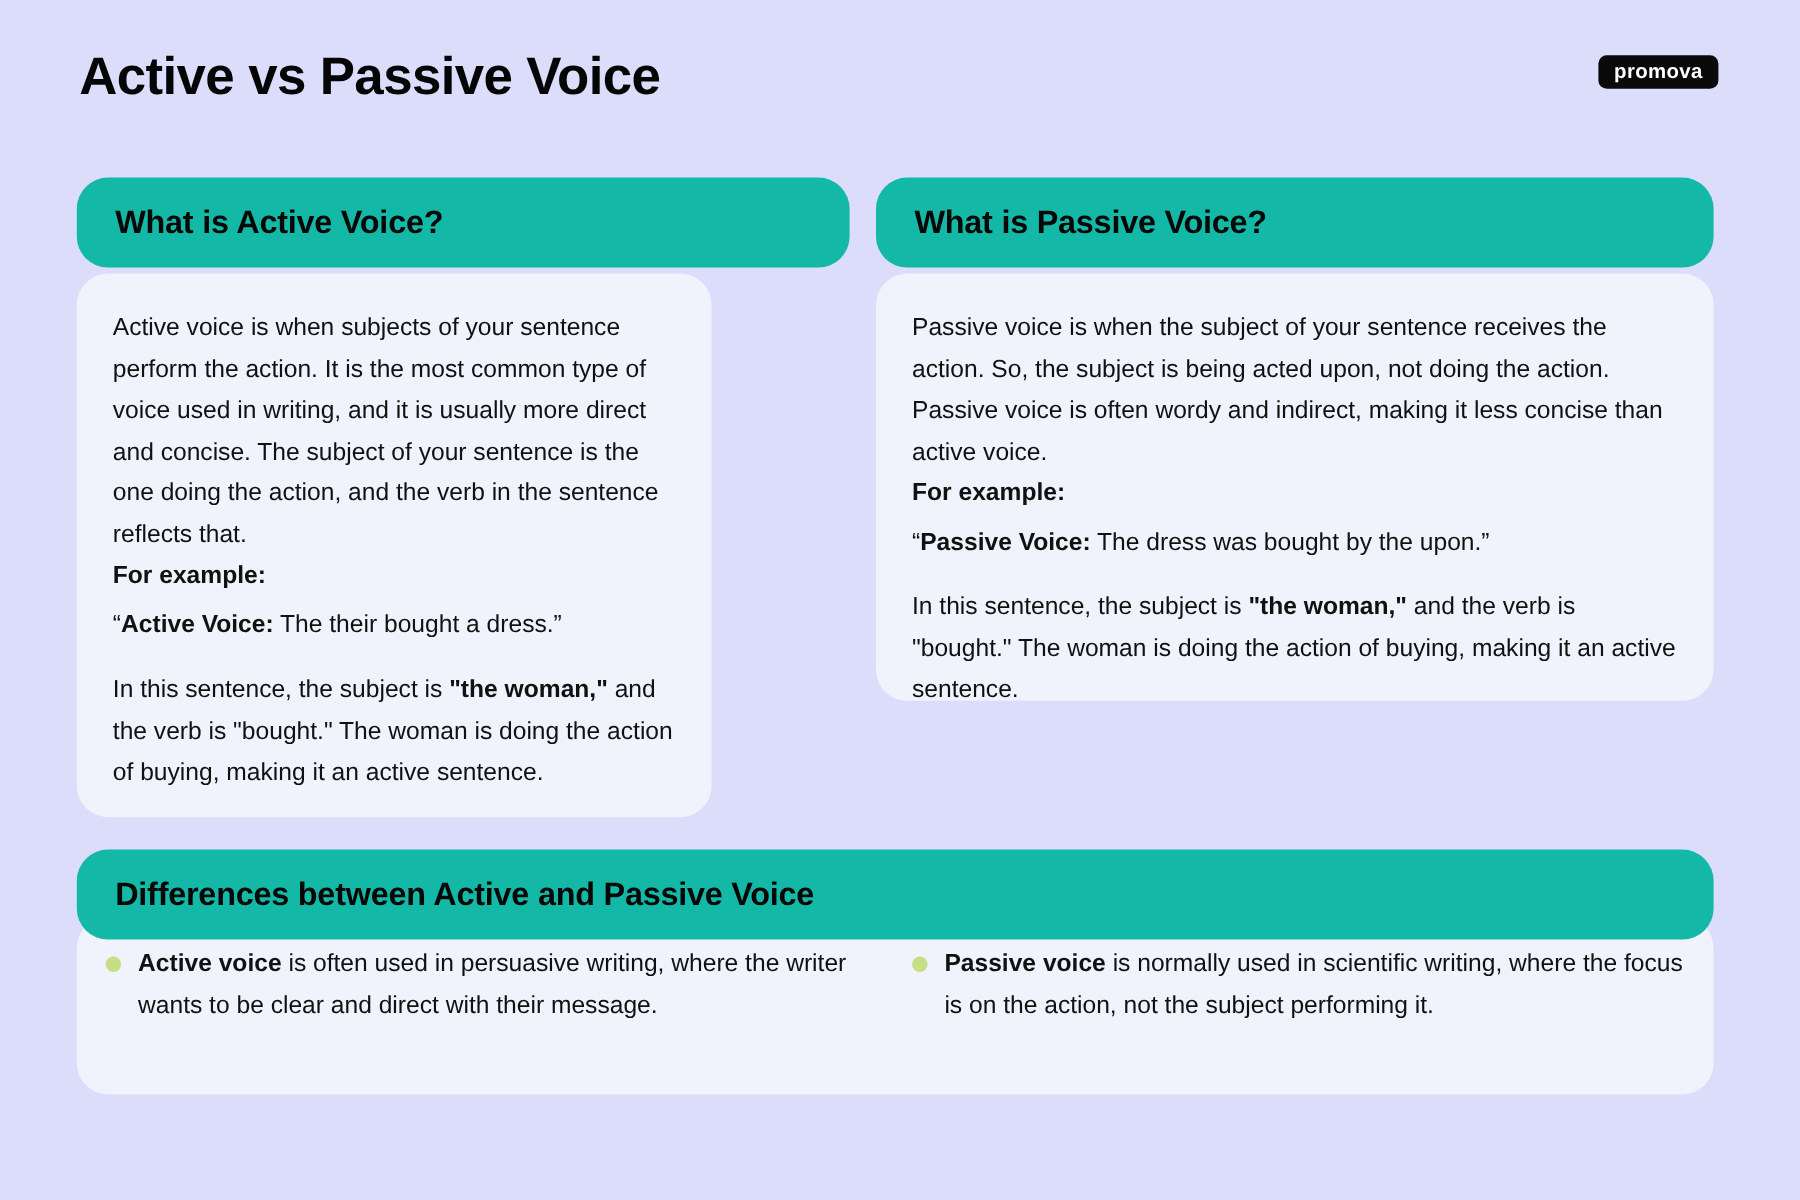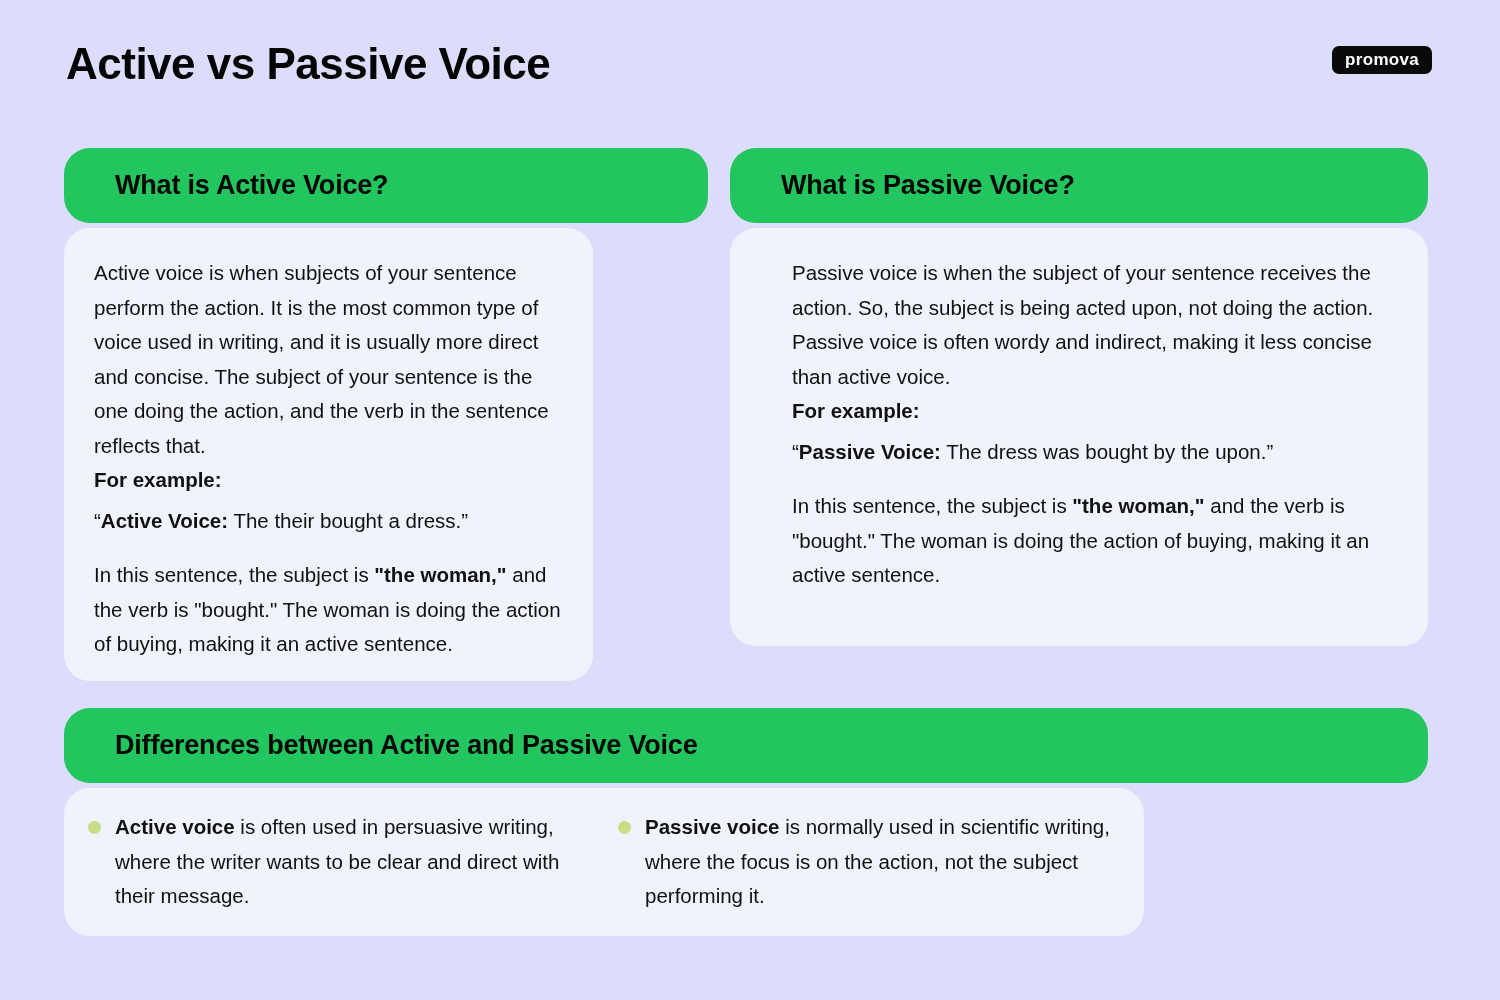--- a/index.html
+++ b/index.html
@@ -46,25 +46,25 @@
     letter-spacing: 0.3px;
     padding: 5px 13px 6px 13px;
     border-radius: 7px;
     line-height: 1;
     margin-left: 40px;
   }
 
   
   .section-head {
     position: absolute;
-    background: #22c55e;
+    background: #14b8a6;
     border-radius: 26px;
     display: flex;
     align-items: center;
-    padding-left: 51px;
+    padding-left: 32px;
     z-index: 2;
     text-align: right;
   }
   .section-head-text {
     font-size: 27px;
     font-weight: bold;
     letter-spacing: -0.2px;
     color: #070707;
   }
 
@@ -86,25 +86,25 @@
   }
   .para b { font-weight: bold; }
   .spacer-sm { height: 6px; }
   .spacer-md { height: 20px; }
 
   
   #head-active   { left: 64px;  top: 148px; width: 644px; height: 75px; }
   #card-active   { left: 64px;  top: 228px; width: 529px; height: 453px; }
 
   #head-passive  { left: 730px; top: 148px; width: 698px; height: 75px; }
-  #card-passive  { left: 730px; top: 228px; width: 698px; height: 418px; padding-left: 32px; }
+  #card-passive  { left: 730px; top: 228px; width: 698px; height: 356px; }
 
   
   #head-diff     { left: 64px;  top: 708px; width: 1364px; height: 75px; }
-  #card-diff     { left: 64px;  top: 788px; width: 1080px; height: 148px; }
+  #card-diff     { left: 64px;  top: 764px; width: 1364px; height: 148px; }
 
   .diff-cols {
     display: flex;
     padding: 22px 24px 22px 24px;
     gap: 28px;
   }
   .diff-col { width: 50%; display: flex; }
 
   .bullet-dot {
     width: 13px;

